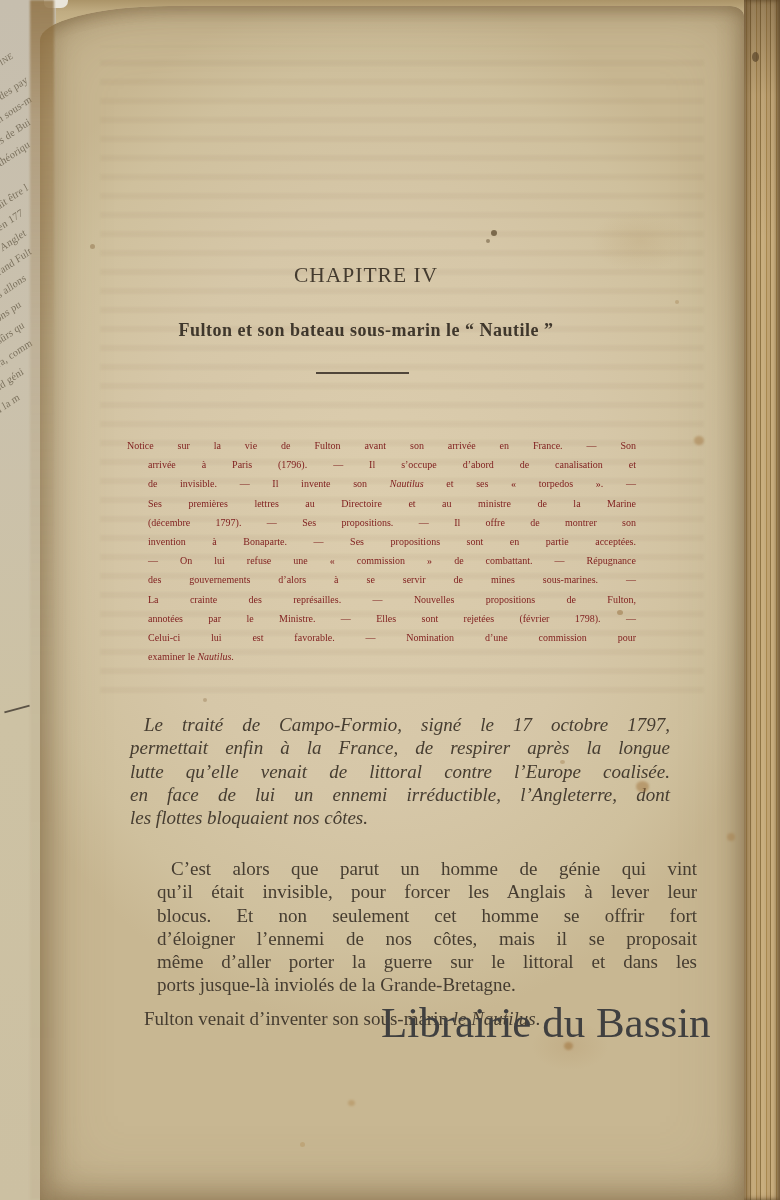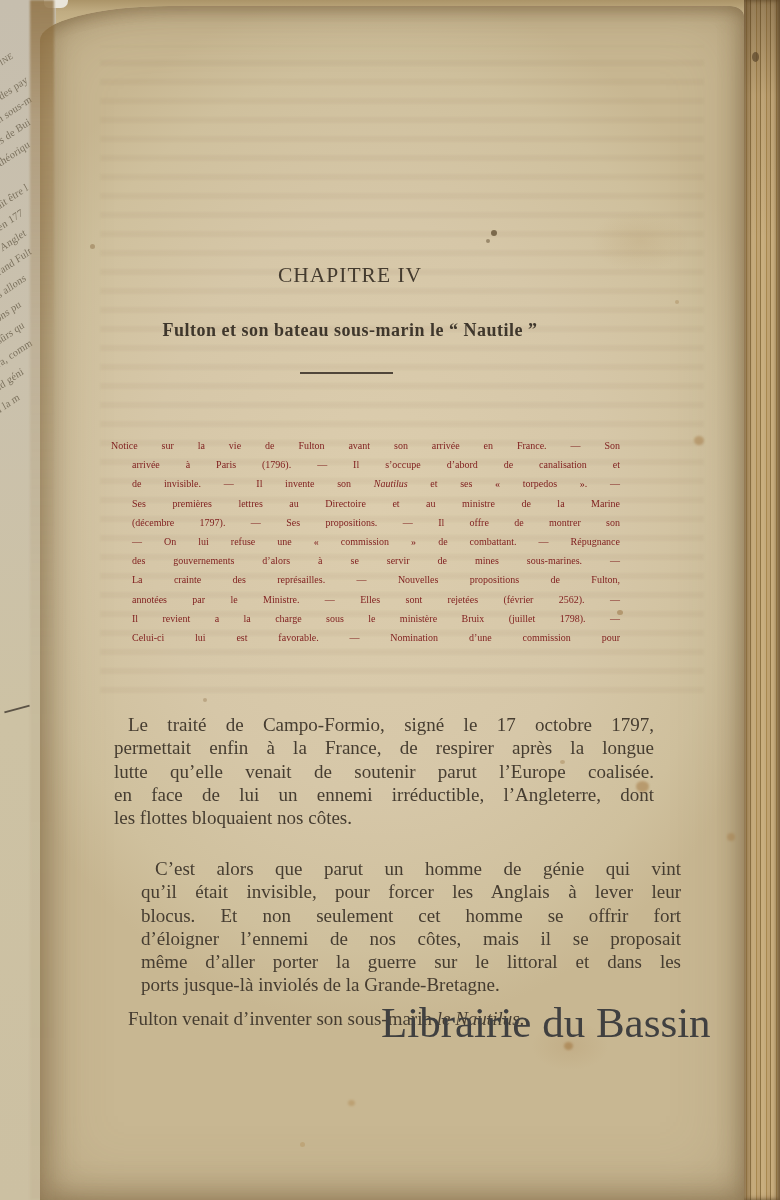--- a/index.html
+++ b/index.html
@@ -73,38 +73,38 @@
   .fore-edge{
     position:absolute; left:744px; top:0; width:36px; height:1200px; z-index:4;
     background:
       linear-gradient(180deg, rgba(60,40,18,.35) 0%, rgba(60,40,18,.08) 8%, rgba(60,40,18,0) 20%),
       repeating-linear-gradient(90deg,
         #c5ab7d 0 2px, #a8884f 2px 3px, #bfa271 3px 6px,
         #8f7444 6px 7px, #c9ae7e 7px 10px);
     box-shadow:inset 4px 0 6px rgba(90,65,35,.5), inset -3px 0 4px rgba(70,50,25,.6);
   }
   
-  .content{position:absolute; left:0; top:0; width:672px; height:1200px; z-index:5; color:#463d31;border-radius:15px;}
+  .content{position:absolute; left:16px; top:0; width:672px; height:1200px; z-index:5; color:#463d31;border-radius:15px;}
   .chapter{
     position:absolute; left:90px; top:263px; width:520px; text-align:center;
     font-size:21.5px; letter-spacing:1px; color:#443b2f;
   }
   .subtitle{
     position:absolute; left:90px; top:320px; width:520px; text-align:center;
     font-size:18px; font-weight:bold; letter-spacing:.5px; color:#3f372c;
   }
   .rule{position:absolute; left:300px; top:372px; width:93px; height:2px; background:#50463a;}
   .jline{white-space:normal; text-align:justify; text-align-last:justify;}
   .jline.end{text-align-last:left;}
   .notice{position:absolute; left:111px; top:436px; width:509px; font-size:10px; color:#7f1d1d;}
   .notice .jline{line-height:19.2px; height:19.2px; padding-left:21px;}
   .notice .jline.first{padding-left:0;}
   .para{position:absolute; left:114px; width:540px; font-size:19px; color:#463d31;}
   .para .jline{line-height:23.3px; height:23.3px;}
-  .p1{top:713px;} .p2{top:857px;margin-left:27px;} .p3{top:1007px;}
+  .p1{top:713px;font-style:italic;} .p2{top:857px;margin-left:27px;} .p3{top:1007px;}
   .indent{text-indent:14px;}
   .it{font-style:italic;}
   
   .watermark{
     position:absolute; left:381px; top:998px; z-index:7;
     font-family:Liberation Serif, serif;
     font-size:43px; color:#404040; white-space:nowrap;
   }
   
   .spot{position:absolute; border-radius:50%; z-index:6; pointer-events:none;}
@@ -143,32 +143,33 @@
     <div class="chapter">CHAPITRE IV</div>
     <div class="subtitle">Fulton et son bateau sous-marin le “ Nautile ”</div>
     <div class="rule"></div>
 
     <div class="notice">
       <div class="jline first">Notice sur la vie de Fulton avant son arrivée en France. — Son</div>
       <div class="jline">arrivée à Paris (1796). — Il s’occupe d’abord de canalisation et</div>
       <div class="jline"><span>de invisible. — Il invente son </span><span class="it">Nautilus</span><span> et ses « torpedos ». —</span></div>
       <div class="jline">Ses premières lettres au Directoire et au ministre de la Marine</div>
       <div class="jline">(décembre 1797). — Ses propositions. — Il offre de montrer son</div>
+      <div class="jline">invention à Bonaparte. — Ses propositions sont en partie acceptées.</div>
       <div class="jline">— On lui refuse une « commission » de combattant. — Répugnance</div>
       <div class="jline">des gouvernements d’alors à se servir de mines sous-marines. —</div>
       <div class="jline">La crainte des représailles. — Nouvelles propositions de Fulton,</div>
-      <div class="jline">annotées par le Ministre. — Elles sont rejetées (février 2562). —</div>
-      <div class="jline">Il revient a la charge sous le ministère Bruix (juillet 1798). —</div>
+      <div class="jline">annotées par le Ministre. — Elles sont rejetées (février 1798). —</div>
       <div class="jline">Celui-ci lui est favorable. — Nomination d’une commission pour</div>
+      <div class="jline end"><span>examiner le </span><span class="it">Nautilus</span><span>.</span></div>
     </div>
 
     <div class="para p1">
       <div class="jline indent">Le traité de Campo-Formio, signé le 17 octobre 1797,</div>
       <div class="jline">permettait enfin à la France, de respirer après la longue</div>
-      <div class="jline">lutte qu’elle venait de soutenir parut l’Europe coalisée.</div>
+      <div class="jline">lutte qu’elle venait de littoral contre l’Europe coalisée.</div>
       <div class="jline">en face de lui un ennemi irréductible, l’Angleterre, dont</div>
       <div class="jline end">les flottes bloquaient nos côtes.</div>
     </div>
 
     <div class="para p2">
       <div class="jline indent">C’est alors que parut un homme de génie qui vint</div>
       <div class="jline">qu’il était invisible, pour forcer les Anglais à lever leur</div>
       <div class="jline">blocus. Et non seulement cet homme se offrir fort</div>
       <div class="jline">d’éloigner l’ennemi de nos côtes, mais il se proposait</div>
       <div class="jline">même d’aller porter la guerre sur le littoral et dans les</div>

